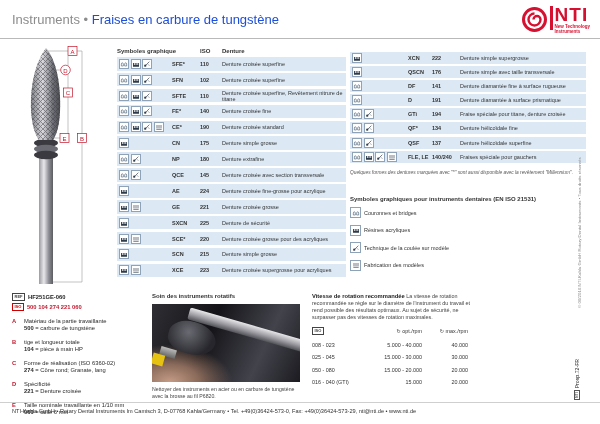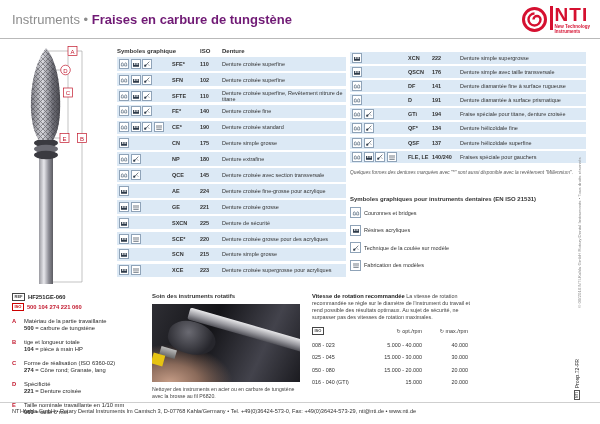--- a/index.html
+++ b/index.html
@@ -1,20 +1,20 @@
 <!DOCTYPE html>
 <html><head>
 <meta charset="utf-8">
 <style>
   html,body{margin:0;padding:0;background:#fff;}
   #page{position:relative;width:600px;height:424px;background:#fff;overflow:hidden;
         font-family:"Liberation Sans",sans-serif;color:#2b2b2b;}
   
   #hdr{position:absolute;left:12px;top:12px;font-size:13px;color:#8c8c8c;}
-  #hdr b{color:#701a75;font-weight:bold;}
+  #hdr b{color:#1d4ed8;font-weight:normal;}
   #hdr-rule{position:absolute;left:0;top:38px;width:600px;height:1px;background:#b9b9b9;}
   #logo{position:absolute;right:10px;top:6px;display:flex;align-items:flex-start;}
   #logo .swirl{width:27px;height:27px;margin-right:2px;}
   #logo .bar{width:3px;height:24px;background:#d51030;margin-right:2px;}
   #logo .word{color:#d51030;font-weight:bold;font-size:19px;line-height:18px;letter-spacing:1px;}
   #logo .tag{color:#d51030;font-size:4.5px;line-height:5px;font-weight:bold;}
   
   .tbl{position:absolute;}
   #main-tbl{left:117px;top:48px;width:229px;}
   #right-tbl{left:350px;top:52px;width:236px;}

